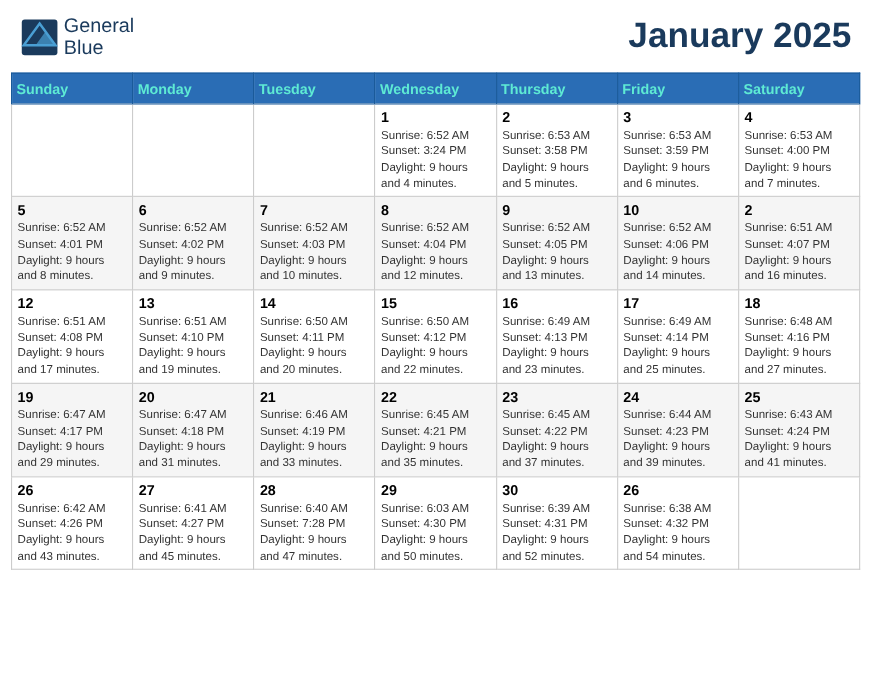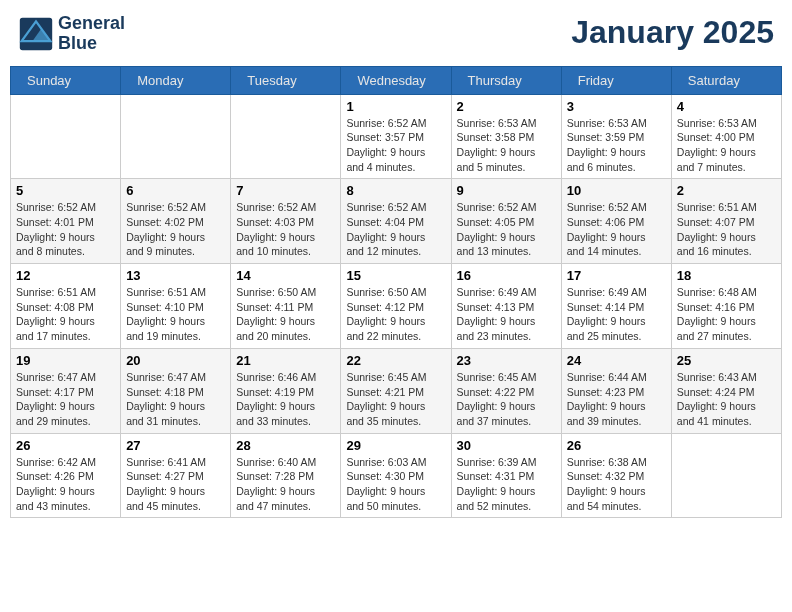--- a/index.html
+++ b/index.html
@@ -16,21 +16,21 @@
       align-items: flex-start;
       margin-bottom: 8px;
       padding: 4px 8px;
     }
     .logo {
       display: flex;
       align-items: center;
     }
     .logo-text {
       font-size: 18px;
-      font-weight: bold;
+      font-weight: normal;
       color: #1a3a5c;
       line-height: 1.1;
     }
     .logo-icon {
       width: 36px;
       height: 36px;
       margin-right: 4px;
     }
     .title-block {
       text-align: right;
@@ -44,24 +44,24 @@
       font-size: 14px;
       color: #444;
     }
     .calendar {
       width: 100%;
       border-collapse: collapse;
       border: 1px solid #ccc;
     }
     .calendar th {
       background-color: #2a6db5;
-      color: #e5e5e5;
+      color: #5eead4;
       font-size: 13px;
-      font-weight: normal;
-      padding: 6px 16px;
+      font-weight: bold;
+      padding: 6px 4px;
       text-align: left;
       border: 1px solid #1a5a9a;
     }
     .calendar td {
       vertical-align: top;
       padding: 4px 5px;
       border: 1px solid #ccc;
       width: calc(100% / 7);
       min-height: 80px;
       font-size: 11px;
@@ -123,21 +123,21 @@
       </tr>
   </thead>
   <tbody id="calendar-body">
   <tr>
         <td class="empty-cell"></td>
         <td class="empty-cell"></td>
         <td class="empty-cell"></td>
         <td>
           <span class="day-number">1</span>
           <div class="day-info">Sunrise: 6:52 AM
-Sunset: 3:57 PM
+Sunset: 3:24 PM
 Daylight: 9 hours and 4 minutes.</div>
         </td>
         <td>
           <span class="day-number">2</span>
           <div class="day-info">Sunrise: 6:53 AM
 Sunset: 3:58 PM
 Daylight: 9 hours and 5 minutes.</div>
         </td>
         <td>
           <span class="day-number">3</span>

